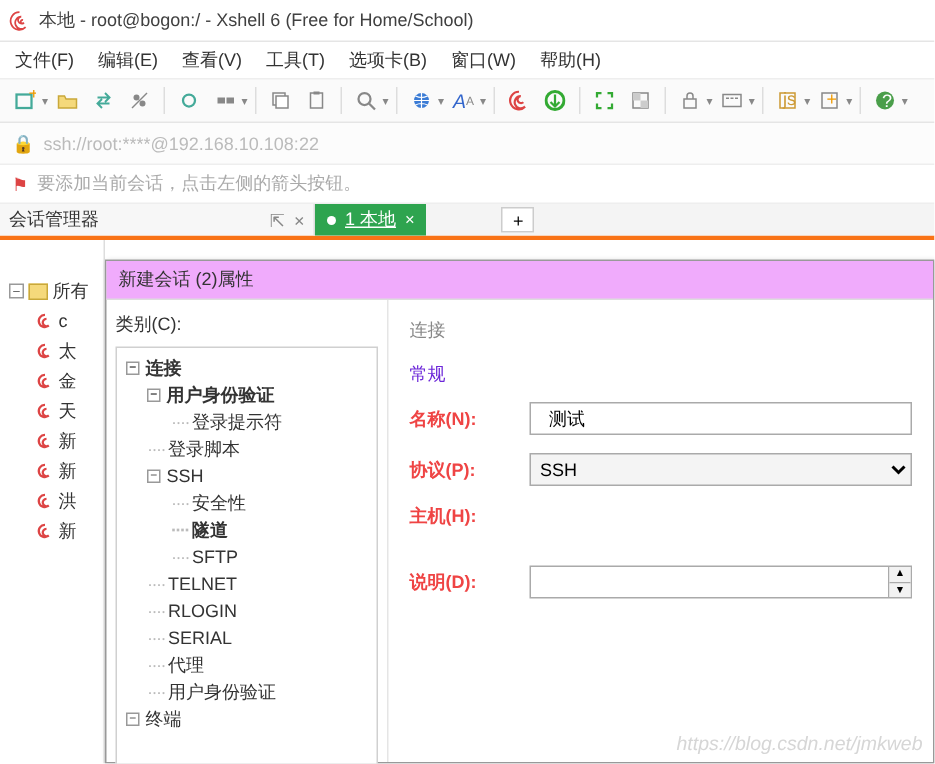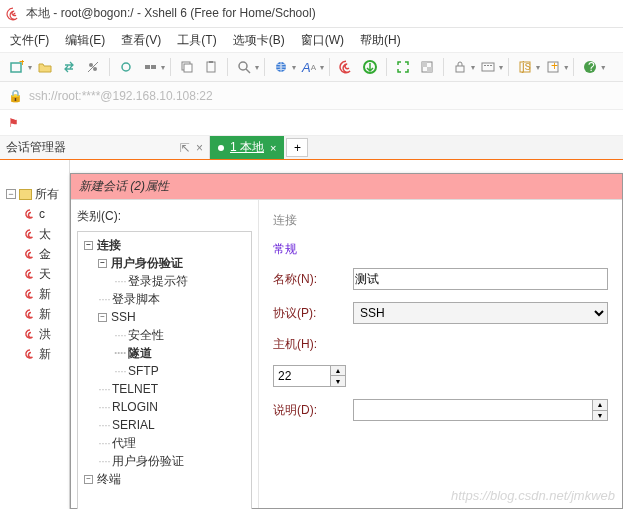--- a/index.html
+++ b/index.html
@@ -16,57 +16,57 @@
 .tool-btn { width: 22px; height: 22px; display: flex; align-items: center; justify-content: center; cursor: pointer; border-radius: 2px; }
 .tool-sep { width: 1px; height: 18px; background: #ddd; margin: 0 3px; }
 .tool-dd { font-size: 8px; color: #888; margin-left: -2px; }
 
 .addressbar { height: 28px; display: flex; align-items: center; padding: 0 8px; background: #fcfcfc; border-bottom: 1px solid #eee; color: #bbb; }
 .addressbar .lock { margin-right: 6px; color: #ccc; }
 
 .hintbar { height: 26px; display: flex; align-items: center; padding: 0 8px; background: #fff; border-bottom: 1px solid #eee; color: #aaa; }
 .hintbar .flag { color: #d44; margin-right: 6px; }
 
-.midrow { display: flex; height: 24px; border-bottom: 1px solid #f97316; }
+.midrow { display: flex; height: 24px; border-bottom: 3px solid #f97316; }
 .panel-header { width: 210px; background: #f7f7f7; border-right: 1px solid #ddd; display: flex; align-items: center; padding: 0 6px; justify-content: space-between; color: #333; }
 .panel-header .pins { color: #888; font-size: 11px; }
-.tabstrip { flex: 1; display: flex; align-items: stretch; background: #f4f4f4; }
+.tabstrip { flex: 1; display: flex; align-items: stretch; background: #f4f4f4; gap: 48px; }
 .tab { background: #2ea44f; color: #fff; display: flex; align-items: center; padding: 0 8px; gap: 6px; position: relative; }
 .tab .dot { width: 6px; height: 6px; background: #fff; border-radius: 50%; }
 .tab .label { text-decoration: underline; }
 .tab .close { font-size: 11px; cursor: pointer; }
 .newtab { width: 22px; display: flex; align-items: center; justify-content: center; background: #fff; border: 1px solid #ccc; margin: 2px; cursor: pointer; }
 
 .workspace { display: flex; height: calc(509px - 28px - 24px - 30px - 28px - 26px - 24px); }
 .sidebar { width: 70px; background: #fff; border-right: 1px solid #ddd; padding-top: 24px; }
 .tree-root { padding-left: 6px; }
 .tree-item { display: flex; align-items: center; height: 20px; color: #333; white-space: nowrap; overflow: hidden; }
 .tree-item .swirl { width: 12px; height: 12px; margin-right: 3px; }
 .minus-box { width: 10px; height: 10px; border: 1px solid #999; display: inline-flex; align-items: center; justify-content: center; font-size: 9px; line-height: 1; margin-right: 3px; color: #666; }
 .folder { width: 13px; height: 11px; background: #f5d97b; border: 1px solid #c9a83a; margin-right: 3px; }
 
 .dialog { position: absolute; left: 70px; top: 173px; width: 553px; height: 336px; background: #fff; border: 1px solid #999; box-shadow: 1px 1px 4px rgba(0,0,0,0.2); }
-.dlg-title { height: 26px; background: #fca5a5; border-bottom: 1px solid #ddd; display: flex; align-items: center; padding: 0 8px; color: #333; font-style: italic; }
+.dlg-title { height: 26px; background: #f0abfc; border-bottom: 1px solid #ddd; display: flex; align-items: center; padding: 0 8px; color: #333; }
 .dlg-body { display: flex; height: calc(100% - 26px); }
 .dlg-left { width: 188px; padding: 8px 6px; border-right: 1px solid #e5e5e5; }
 .dlg-left .cat-label { margin-bottom: 6px; color: #333; }
 .cat-tree { border: 1px solid #d0d0d0; height: 280px; overflow: auto; padding: 4px 2px; background: #fff; }
 .ct-item { height: 18px; display: flex; align-items: center; padding-left: 4px; color: #333; white-space: nowrap; }
 .ct-item.indent1 { padding-left: 18px; }
 .ct-item.indent2 { padding-left: 34px; }
 .ct-item.bold { font-weight: bold; }
 .ct-item .dots { color: #bbb; margin-right: 2px; letter-spacing: -1px; }
 .ct-box { width: 9px; height: 9px; border: 1px solid #999; display: inline-flex; align-items: center; justify-content: center; font-size: 8px; line-height: 1; margin-right: 4px; color: #444; }
 
 .dlg-right { flex: 1; padding: 12px 14px; }
 .sec-title { color: #888; margin-bottom: 12px; }
 .group-title { color: #6d28d9; margin-bottom: 10px; }
 .form-row { display: flex; align-items: center; margin-bottom: 12px; }
-.form-row label { width: 80px; color: #7f1d1d; }
-.form-row input[type=text] { flex: 1; height: 22px; border: 1px solid #aaa; padding: 0 1px; font-size: 12px; }
+.form-row label { width: 80px; color: #ef4444; font-weight: bold; }
+.form-row input[type=text] { flex: 1; height: 22px; border: 1px solid #aaa; padding: 0 12px; font-size: 12px; }
 .form-row select { flex: 1; height: 22px; border: 1px solid #aaa; background: #f4f4f4; padding: 0 2px; }
 .form-row .num-wrap { display: flex; align-items: center; }
 .form-row .num-wrap input { width: 58px; height: 22px; border: 1px solid #aaa; padding: 0 4px; }
 .spinner { display: flex; flex-direction: column; border: 1px solid #aaa; border-left: none; }
 .spinner div { width: 14px; height: 10px; font-size: 7px; display: flex; align-items: center; justify-content: center; background: #f2f2f2; cursor: pointer; }
 .spinner div:first-child { border-bottom: 1px solid #aaa; }
 .desc-box { flex: 1; height: 22px; border: 1px solid #aaa; position: relative; }
 .desc-sp { position: absolute; right: 0; top: 0; bottom: 0; width: 15px; border-left: 1px solid #aaa; display: flex; flex-direction: column; }
 .desc-sp div { flex: 1; font-size: 7px; display: flex; align-items: center; justify-content: center; background: #f2f2f2; }
 .desc-sp div:first-child { border-bottom: 1px solid #aaa; }
@@ -234,20 +234,21 @@
     <span class="tool-dd">▾</span>
 </div>
 
 <div class="addressbar">
   <span class="lock">🔒</span>
   <span>ssh://root:****@192.168.10.108:22</span>
 </div>
 
 <div class="hintbar">
   <span class="flag">⚑</span>
+  <span>要添加当前会话，点击左侧的箭头按钮。</span>
 </div>
 
 <div class="midrow">
   <div class="panel-header">
     <span>会话管理器</span>
     <span class="pins"><span>⇱</span>&nbsp;&nbsp;<span>×</span></span>
   </div>
   <div class="tabstrip">
     <div class="tab">
       <span class="dot"></span>
@@ -392,27 +393,20 @@
         <input type="text" value="测试" style="">
       </div>
       <div class="form-row">
         <label>协议(P):</label>
         <select><option>SSH</option></select>
       </div>
       <div class="form-row">
         <label>主机(H):</label>
       </div>
       <div class="form-row">
-        <div class="num-wrap">
-          <input type="text" value="22" style="">
-          <div class="spinner">
-              <div>▲</div>
-              <div>▼</div>
-            </div>
-        </div>
       </div>
       <div class="form-row">
         <label>说明(D):</label>
         <div class="desc-box">
           <div class="desc-sp">
               <div>▲</div>
               <div>▼</div>
             </div>
         </div>
       </div>

